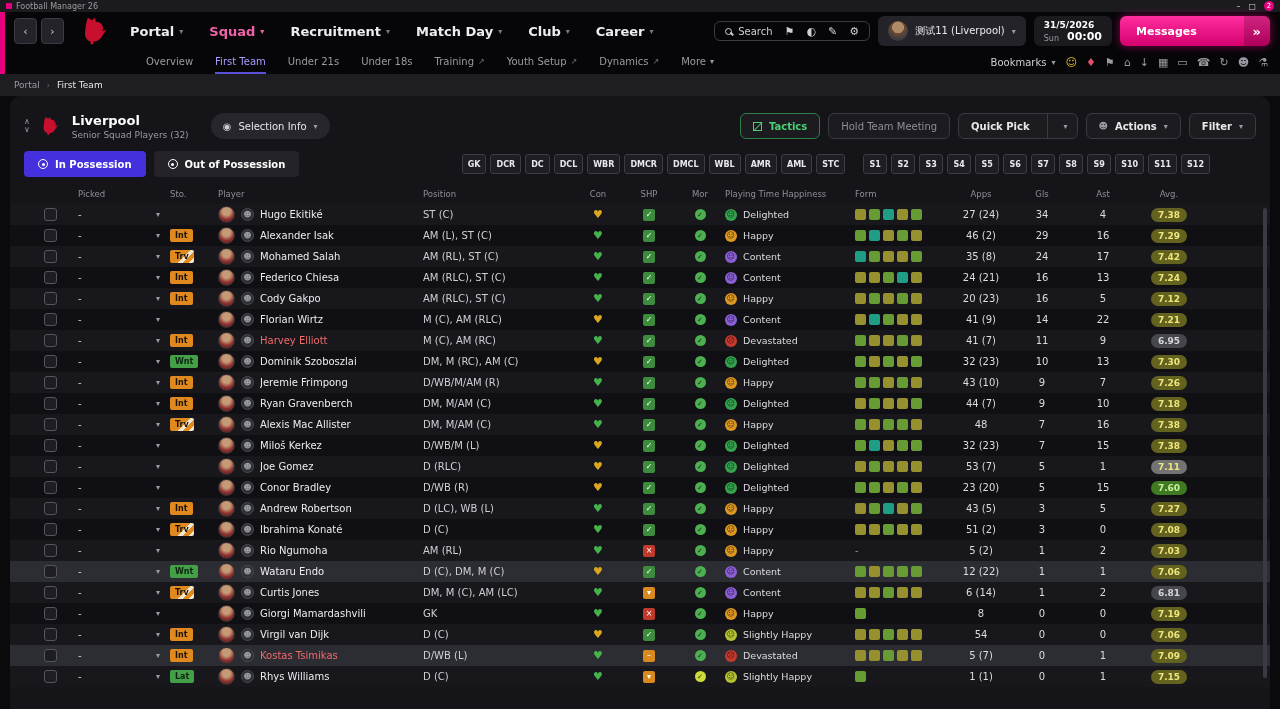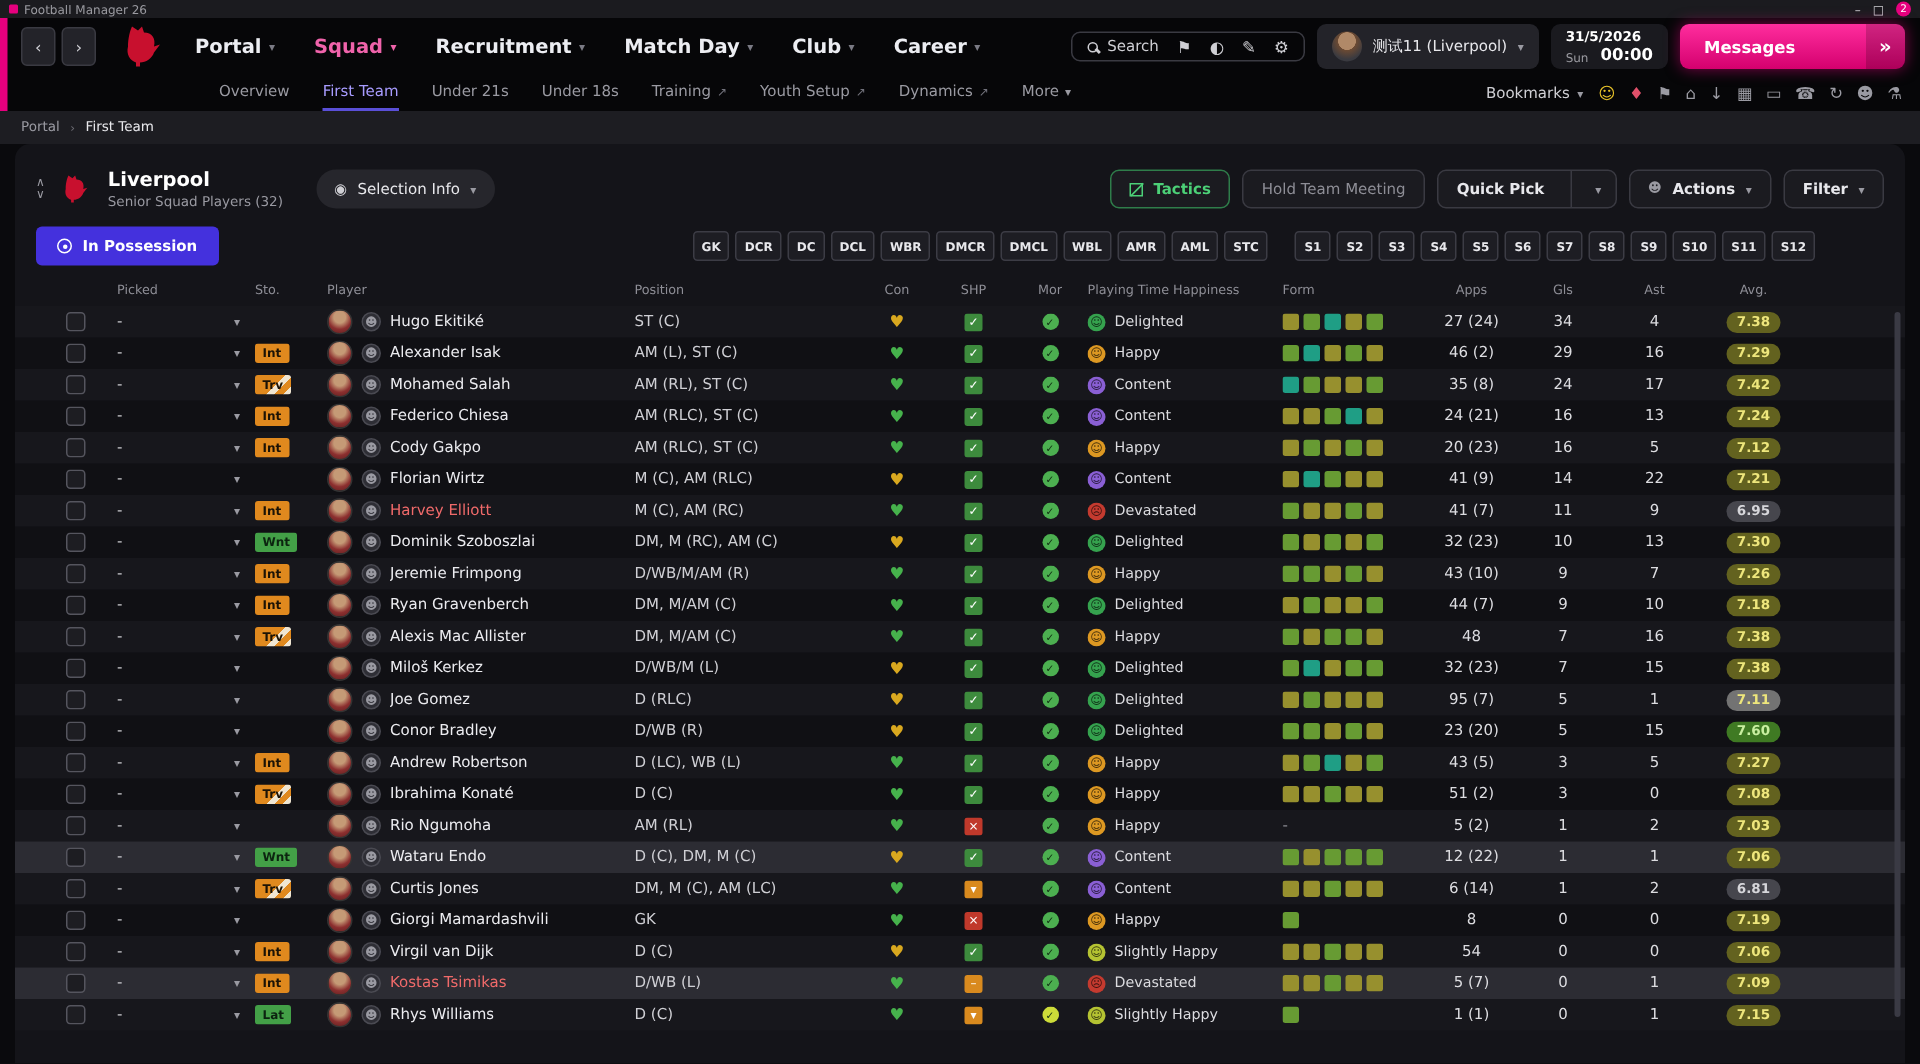--- a/index.html
+++ b/index.html
@@ -338,20 +338,24 @@
         <span class="chev">▾</span>
       </div>
     </div>
   </div>
 
   <div class="tabs-row">
     <div class="poss-btn active">
       <span class="ball"></span>
       <span>In Possession</span>
     </div>
+    <div class="poss-btn">
+      <span class="ball"></span>
+      <span>Out of Possession</span>
+    </div>
     <div class="pos-chips">
         <div class="chip">GK</div>
         <div class="chip">DCR</div>
         <div class="chip">DC</div>
         <div class="chip">DCL</div>
         <div class="chip">WBR</div>
         <div class="chip">DMCR</div>
         <div class="chip">DMCL</div>
         <div class="chip">WBL</div>
         <div class="chip">AMR</div>
@@ -940,21 +944,21 @@
           <span class="mood-dot" style="background: rgb(53, 162, 78);">☺</span>
           <span class="mood-label">Delighted</span>
         </div>
         <div class="cell form">
           <span class="fsq" style="background: rgb(151, 144, 46);"></span>
           <span class="fsq" style="background: rgb(103, 155, 51);"></span>
           <span class="fsq" style="background: rgb(151, 144, 46);"></span>
           <span class="fsq" style="background: rgb(151, 144, 46);"></span>
           <span class="fsq" style="background: rgb(151, 144, 46);"></span>
         </div>
-        <div class="cell c-center stat">95 (7)</div>
+        <div class="cell c-center stat">53 (7)</div>
         <div class="cell c-center stat">5</div>
         <div class="cell c-center stat">1</div>
         <div class="cell c-center">
           <span class="avgpill" style="background: #737373; color: rgb(238, 230, 124); text-align: right;">7.11</span>
         </div>
       </div>
       <div class="trow alt">
         <div class="cell c-left">
           <div class="cb"></div>
         </div>

